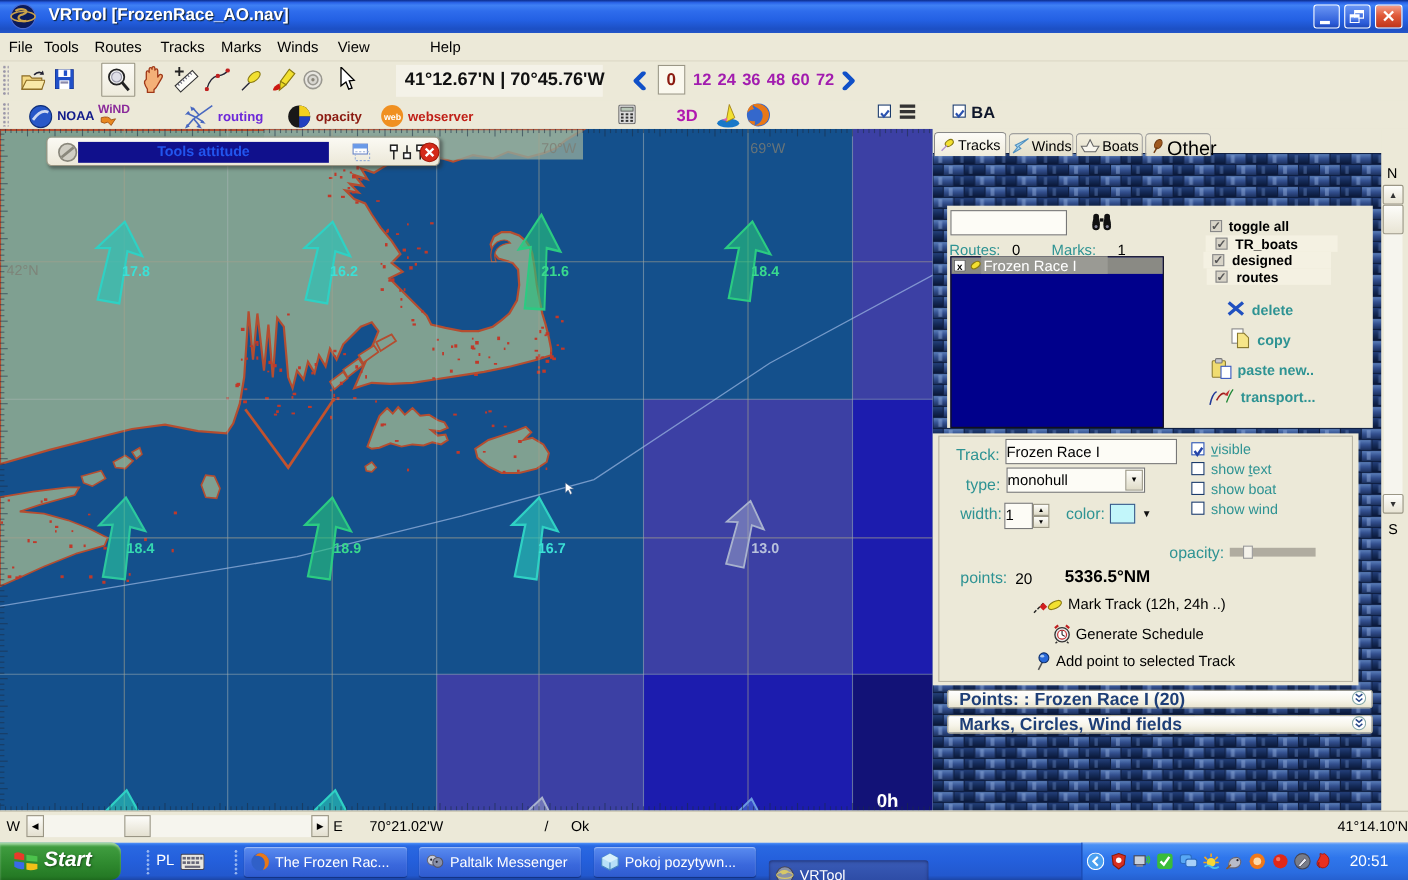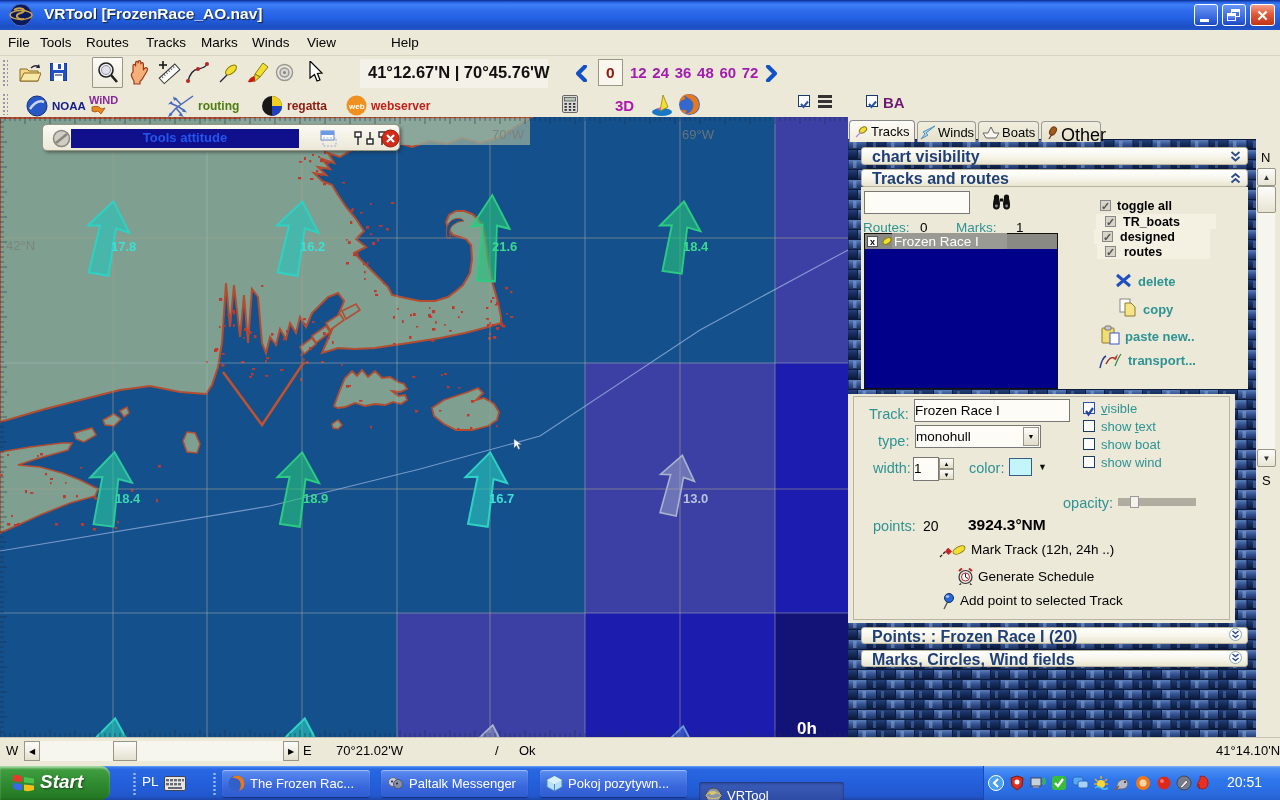--- a/index.html
+++ b/index.html
@@ -143,27 +143,27 @@
           <path d="M8,13 L14,20"></path>
         </g>
   <g fill="#4868c0">
           <path d="M0,9.5 L5,8.2 L3.2,6 Z"></path>
           <path d="M5,1.5 L9.5,4 L6,5.8 Z"></path>
           <path d="M19,17.5 L14,16.5 L15.5,13.8 Z"></path>
           <path d="M16,22 L12.5,18.2 L10.5,20.5 Z"></path>
           <path d="M0,22 L4.5,20 L2,17.5 Z"></path>
         </g>
  </svg>
- <div class="abs" style="left:198px;top:8px;font-size:12px;font-weight:bold;color:#4d7c0f">routing</div>
+ <div class="abs" style="left:198px;top:8px;font-size:12px;font-weight:bold;color:#6d28d9">routing</div>
  <svg class="abs" style="left:261px;top:4px" width="22" height="22" viewBox="0 0 22 22">
   <circle cx="11" cy="11" r="10" fill="#181818"></circle>
   <path d="M11,11 L11,1 A10,10 0 0 1 21,11 Z" fill="#f2d020"></path>
   <path d="M11,11 L21,11 A10,10 0 0 1 11,21 Z" fill="#2040c0"></path>
  </svg>
- <div class="abs" style="left:287px;top:8px;font-size:12px;font-weight:bold;color:#8b1a10">regatta</div>
+ <div class="abs" style="left:287px;top:8px;font-size:12px;font-weight:bold;color:#8b1a10">opacity</div>
  <svg class="abs" style="left:346px;top:4px" width="21" height="21" viewBox="0 0 21 21">
   <circle cx="10.5" cy="10.5" r="10" fill="#f09020"></circle>
   <text x="3" y="14" style="font:bold 8px 'Liberation Sans',sans-serif" fill="#fff">web</text>
  </svg>
  <div class="abs" style="left:371px;top:8px;font-size:12px;font-weight:bold;color:#c02018">webserver</div>
  <svg class="abs" style="left:562px;top:4px" width="16" height="18" viewBox="0 0 16 18">
   <rect x="0.5" y="0.5" width="15" height="17" rx="1.5" fill="#dcdcdc" stroke="#666"></rect>
   <rect x="2.5" y="2.5" width="11" height="3.5" fill="#b8c8b8" stroke="#444" stroke-width="0.7"></rect>
   <g fill="#333">
    <rect x="2.5" y="8" width="2.4" height="1.8"></rect>
@@ -191,21 +191,21 @@
  </svg>
  <div class="cb" style="left:798px;top:4px"><svg width="11" height="11" viewBox="0 0 11 11">
           <path d="M2,5 L4.5,8 L9,2.5" fill="none" stroke="#2a52b0" stroke-width="2"></path>
         </svg></div>
  <div class="abs" style="left:818px;top:4px;width:14px;height:13px;border-top:3px solid #333;border-bottom:3px solid #333">
         <div style="margin-top:2px;height:3px;background:#333"></div>
       </div>
  <div class="cb" style="left:866px;top:4px"><svg width="11" height="11" viewBox="0 0 11 11">
           <path d="M2,5 L4.5,8 L9,2.5" fill="none" stroke="#2a52b0" stroke-width="2"></path>
         </svg></div>
- <div class="abs" style="left:883px;top:3px;font-size:15px;font-weight:bold;color:#701a75">BA</div>
+ <div class="abs" style="left:883px;top:3px;font-size:15px;font-weight:bold;color:#0f172a">BA</div>
 </div>
 
 <div class="abs" style="left:0;top:117px;width:848px;height:620px;overflow:hidden">
 <svg width="848" height="620" viewBox="0 0 848 620" style="position:absolute;left:0;top:0">
 <rect width="848" height="620" fill="#14508c"></rect>
 <rect x="775" y="0" width="73" height="246" fill="#3c40a4"></rect>
 <rect x="585" y="246" width="190" height="250" fill="#3c40a4"></rect>
 <rect x="775" y="246" width="73" height="250" fill="#1c1cae"></rect>
 <rect x="397" y="496" width="188" height="124" fill="#3c40a4"></rect>
 <rect x="585" y="496" width="190" height="124" fill="#1c1cae"></rect>
@@ -1004,27 +1004,21 @@
   <span class="abs" style="left:23px;top:3px;font-size:13px">Boats</span>
  </div>
  <div class="abs" style="left:193px;top:4px;width:60px;height:21px;background:linear-gradient(180deg,#f2eede,#e4e0cc);border:1px solid #999;border-bottom:none;border-radius:4px 4px 0 0">
   <svg class="abs" style="left:4px;top:4px" width="13" height="14" viewBox="0 0 13 14">
           <ellipse cx="7" cy="5" rx="3" ry="4.5" transform="rotate(30 7 5)" fill="#a05a20" stroke="#703a10"></ellipse>
           <line x1="3" y1="13" x2="6" y2="8" stroke="#703a10" stroke-width="1.3"></line>
         </svg>
   <span class="abs" style="left:19px;top:3px;font-size:18px">Other</span>
  </div>
 
- <div class="hdr" style="top:30px">chart visibility<span class="chev" style="top:2px"><svg width="13" height="13" viewBox="0 0 13 13">
-            <path d="M2.5,2 L6.5,5.5 L10.5,2 M2.5,7 L6.5,10.5 L10.5,7" fill="none" stroke="#2a4a8a" stroke-width="1.8"></path>
-          </svg></span></div>
-
- <div class="hdr" style="top:52px">Tracks and routes<span class="chev" style="top:2px"><svg width="13" height="13" viewBox="0 0 13 13">
-            <path d="M2.5,5.5 L6.5,2 L10.5,5.5 M2.5,10.5 L6.5,7 L10.5,10.5" fill="none" stroke="#2a4a8a" stroke-width="1.8"></path>
-          </svg></span></div>
+
  <div class="abs" style="left:13px;top:70px;width:387px;height:202px;background:#ece9d8">
    <div class="abs" style="left:3px;top:4px;width:106px;height:23px;background:#fdfcf6;border:1px solid #777"></div>
    <svg class="abs" style="left:131px;top:6px" width="19" height="18" viewBox="0 0 19 18">
      <g fill="#111">
             <circle cx="4.5" cy="4" r="2.6"></circle>
             <circle cx="14.5" cy="4" r="2.6"></circle>
      <path d="M1.2,9 L2.2,4.5 L6.8,4.5 L7.8,9 L8,12 L1,12 Z"></path>
             <path d="M11.2,9 L12.2,4.5 L16.8,4.5 L17.8,9 L18,12 L11,12 Z"></path>
      <circle cx="4.4" cy="13" r="3.4"></circle>
             <circle cx="14.6" cy="13" r="3.4"></circle>
@@ -1105,21 +1099,21 @@
    <div class="abs" style="left:91px;top:64px;width:15px;height:11px;background:linear-gradient(180deg,#fdfdfa,#e0dcc8);border:1px solid #9a9685;font-size:6px;text-align:center;line-height:10px">▲</div>
    <div class="abs" style="left:91px;top:75px;width:15px;height:11px;background:linear-gradient(180deg,#fdfdfa,#e0dcc8);border:1px solid #9a9685;font-size:6px;text-align:center;line-height:10px">▼</div>
    <div class="abs tl" style="left:121px;top:66px;font-size:14.5px">color:</div>
    <div class="abs" style="left:161px;top:64px;width:23px;height:18px;background:#c2f6fa;border:1.5px solid #3a5a8a"></div>
    <div class="abs" style="left:190px;top:68px;font-size:9px;color:#111">▼</div>
    <div class="abs tl" style="left:215px;top:101px;font-size:14.5px">opacity:</div>
    <div class="abs" style="left:270px;top:104px;width:78px;height:8px;background:#b0aca0"></div>
    <div class="abs" style="left:282px;top:102px;width:9px;height:12px;background:#f4f2ea;border:1px solid #999"></div>
    <div class="abs tl" style="left:25px;top:124px;font-size:14.5px">points:</div>
    <div class="abs" style="left:75px;top:124px;font-size:14px">20</div>
-   <div class="abs" style="left:120px;top:122px;font-size:15.5px;font-weight:bold">3924.3°NM</div>
+   <div class="abs" style="left:120px;top:122px;font-size:15.5px;font-weight:bold">5336.5°NM</div>
    <svg class="abs" style="left:91px;top:149px" width="28" height="16" viewBox="0 0 28 16">
           <line x1="1" y1="14" x2="10" y2="5" stroke="#222" stroke-width="1.3" stroke-dasharray="3 1.5"></line>
           <rect x="7" y="6" width="5" height="5" transform="rotate(45 9.5 8.5)" fill="#d02020"></rect>
           <ellipse cx="20" cy="7" rx="6.5" ry="3.2" transform="rotate(-28 20 7)" fill="#f2e030" stroke="#8a7a10"></ellipse>
         </svg>
    <div class="abs" style="left:123px;top:148px;font-size:13.5px">Mark Track (12h, 24h ..)</div>
    <svg class="abs" style="left:109px;top:173px" width="17" height="18" viewBox="0 0 17 18">
           <circle cx="8.5" cy="10" r="6.5" fill="#e8e8e8" stroke="#333" stroke-width="1.2"></circle>
           <circle cx="8.5" cy="10" r="4" fill="#fff" stroke="#c02020"></circle>
           <path d="M8.5,10 L8.5,6.5 M8.5,10 L11,11.5" stroke="#222" stroke-width="1"></path>

